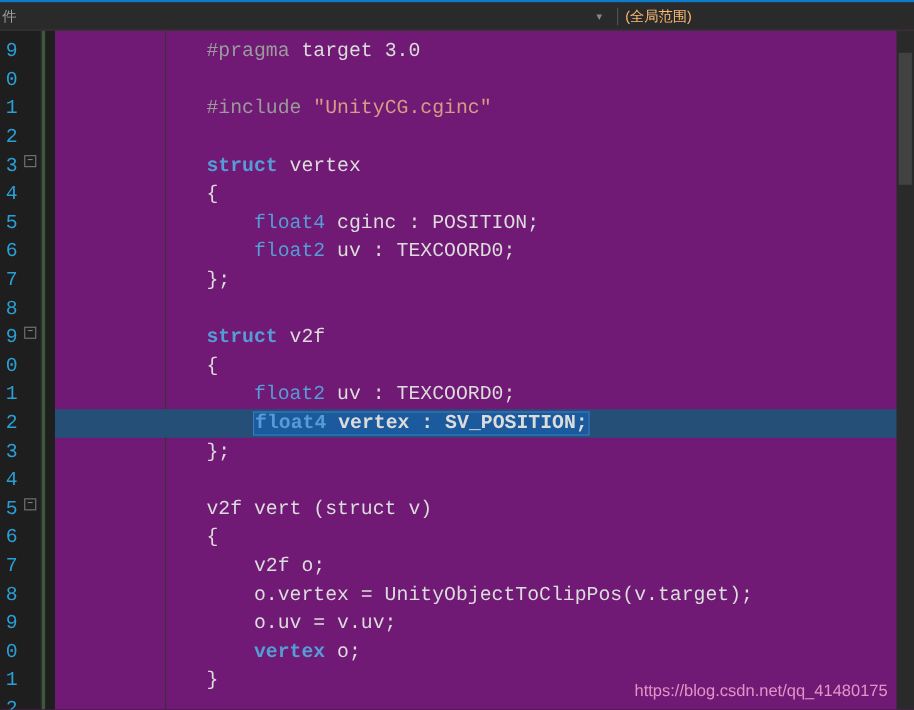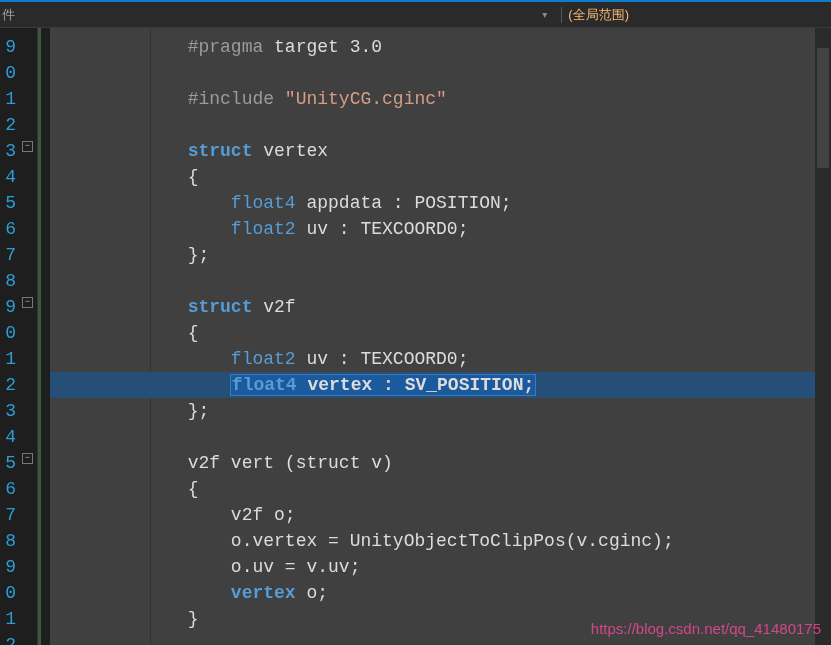--- a/index.html
+++ b/index.html
@@ -91,21 +91,21 @@
     }
     .margin-line {
       width: 12px;
       background: #1e1e1e;
       border-left: 3px solid #3a5a3a;
       padding-top: 6px;
     }
     .code-area {
       flex: 1;
       padding-top: 6px;
-      background: #404040;
+      background: #701a75;
       position: relative;
     }
     .code-line {
       height: 26px;
       line-height: 26px;
       white-space: pre;
       color: #dcdcdc;
       padding-left: 8px;
       position: relative;
     }
@@ -126,23 +126,23 @@
     .dim-line {
       position: absolute;
       left: 100px;
       top: 0;
       bottom: 0;
       width: 1px;
       background: #333;
     }
     .watermark {
       position: absolute;
-      right: 10px;
+      right: 24px;
       bottom: 8px;
-      color: #ec4899;
+      color: #f9a8d4;
       font-family: Arial, sans-serif;
       font-size: 15px;
       opacity: 0.85;
     }
     .scrollbar {
       position: absolute;
       right: 0;
       top: 28px;
       bottom: 0;
       width: 16px;
@@ -207,34 +207,34 @@
 
   <div class="code-area">
     <div class="dim-line"></div>
 
     <div class="code-line">            <span class="prag">#pragma</span><span> target 3.0</span></div>
     <div class="code-line"></div>
     <div class="code-line">            <span class="prag">#include</span><span class="str"> "UnityCG.cginc"</span></div>
     <div class="code-line"></div>
     <div class="code-line">            <span class="kw">struct</span><span> vertex</span></div>
     <div class="code-line">            <span>{</span></div>
-    <div class="code-line">                <span class="type">float4</span><span> appdata : POSITION;</span></div>
+    <div class="code-line">                <span class="type">float4</span><span> cginc : POSITION;</span></div>
     <div class="code-line">                <span class="type">float2</span><span> uv : TEXCOORD0;</span></div>
     <div class="code-line">            <span>};</span></div>
     <div class="code-line"></div>
     <div class="code-line">            <span class="kw">struct</span><span> v2f</span></div>
     <div class="code-line">            <span>{</span></div>
     <div class="code-line">                <span class="type">float2</span><span> uv : TEXCOORD0;</span></div>
     <div class="code-line highlighted-line">                <span class="selected-text"><span class="type">float4</span><span> vertex : SV_POSITION;</span></span></div>
     <div class="code-line">            <span>};</span></div>
     <div class="code-line"></div>
     <div class="code-line">            <span>v2f vert (struct v)</span></div>
     <div class="code-line">            <span>{</span></div>
     <div class="code-line">                <span>v2f o;</span></div>
-    <div class="code-line">                <span>o.vertex = UnityObjectToClipPos(v.cginc);</span></div>
+    <div class="code-line">                <span>o.vertex = UnityObjectToClipPos(v.target);</span></div>
     <div class="code-line">                <span>o.uv = v.uv;</span></div>
     <div class="code-line">                <span class="kw">vertex</span><span> o;</span></div>
     <div class="code-line">            <span>}</span></div>
     <div class="code-line"></div>
   </div>
 </div>
 
 <div class="scrollbar">
   <div class="scrollbar-thumb"></div>
 </div>

